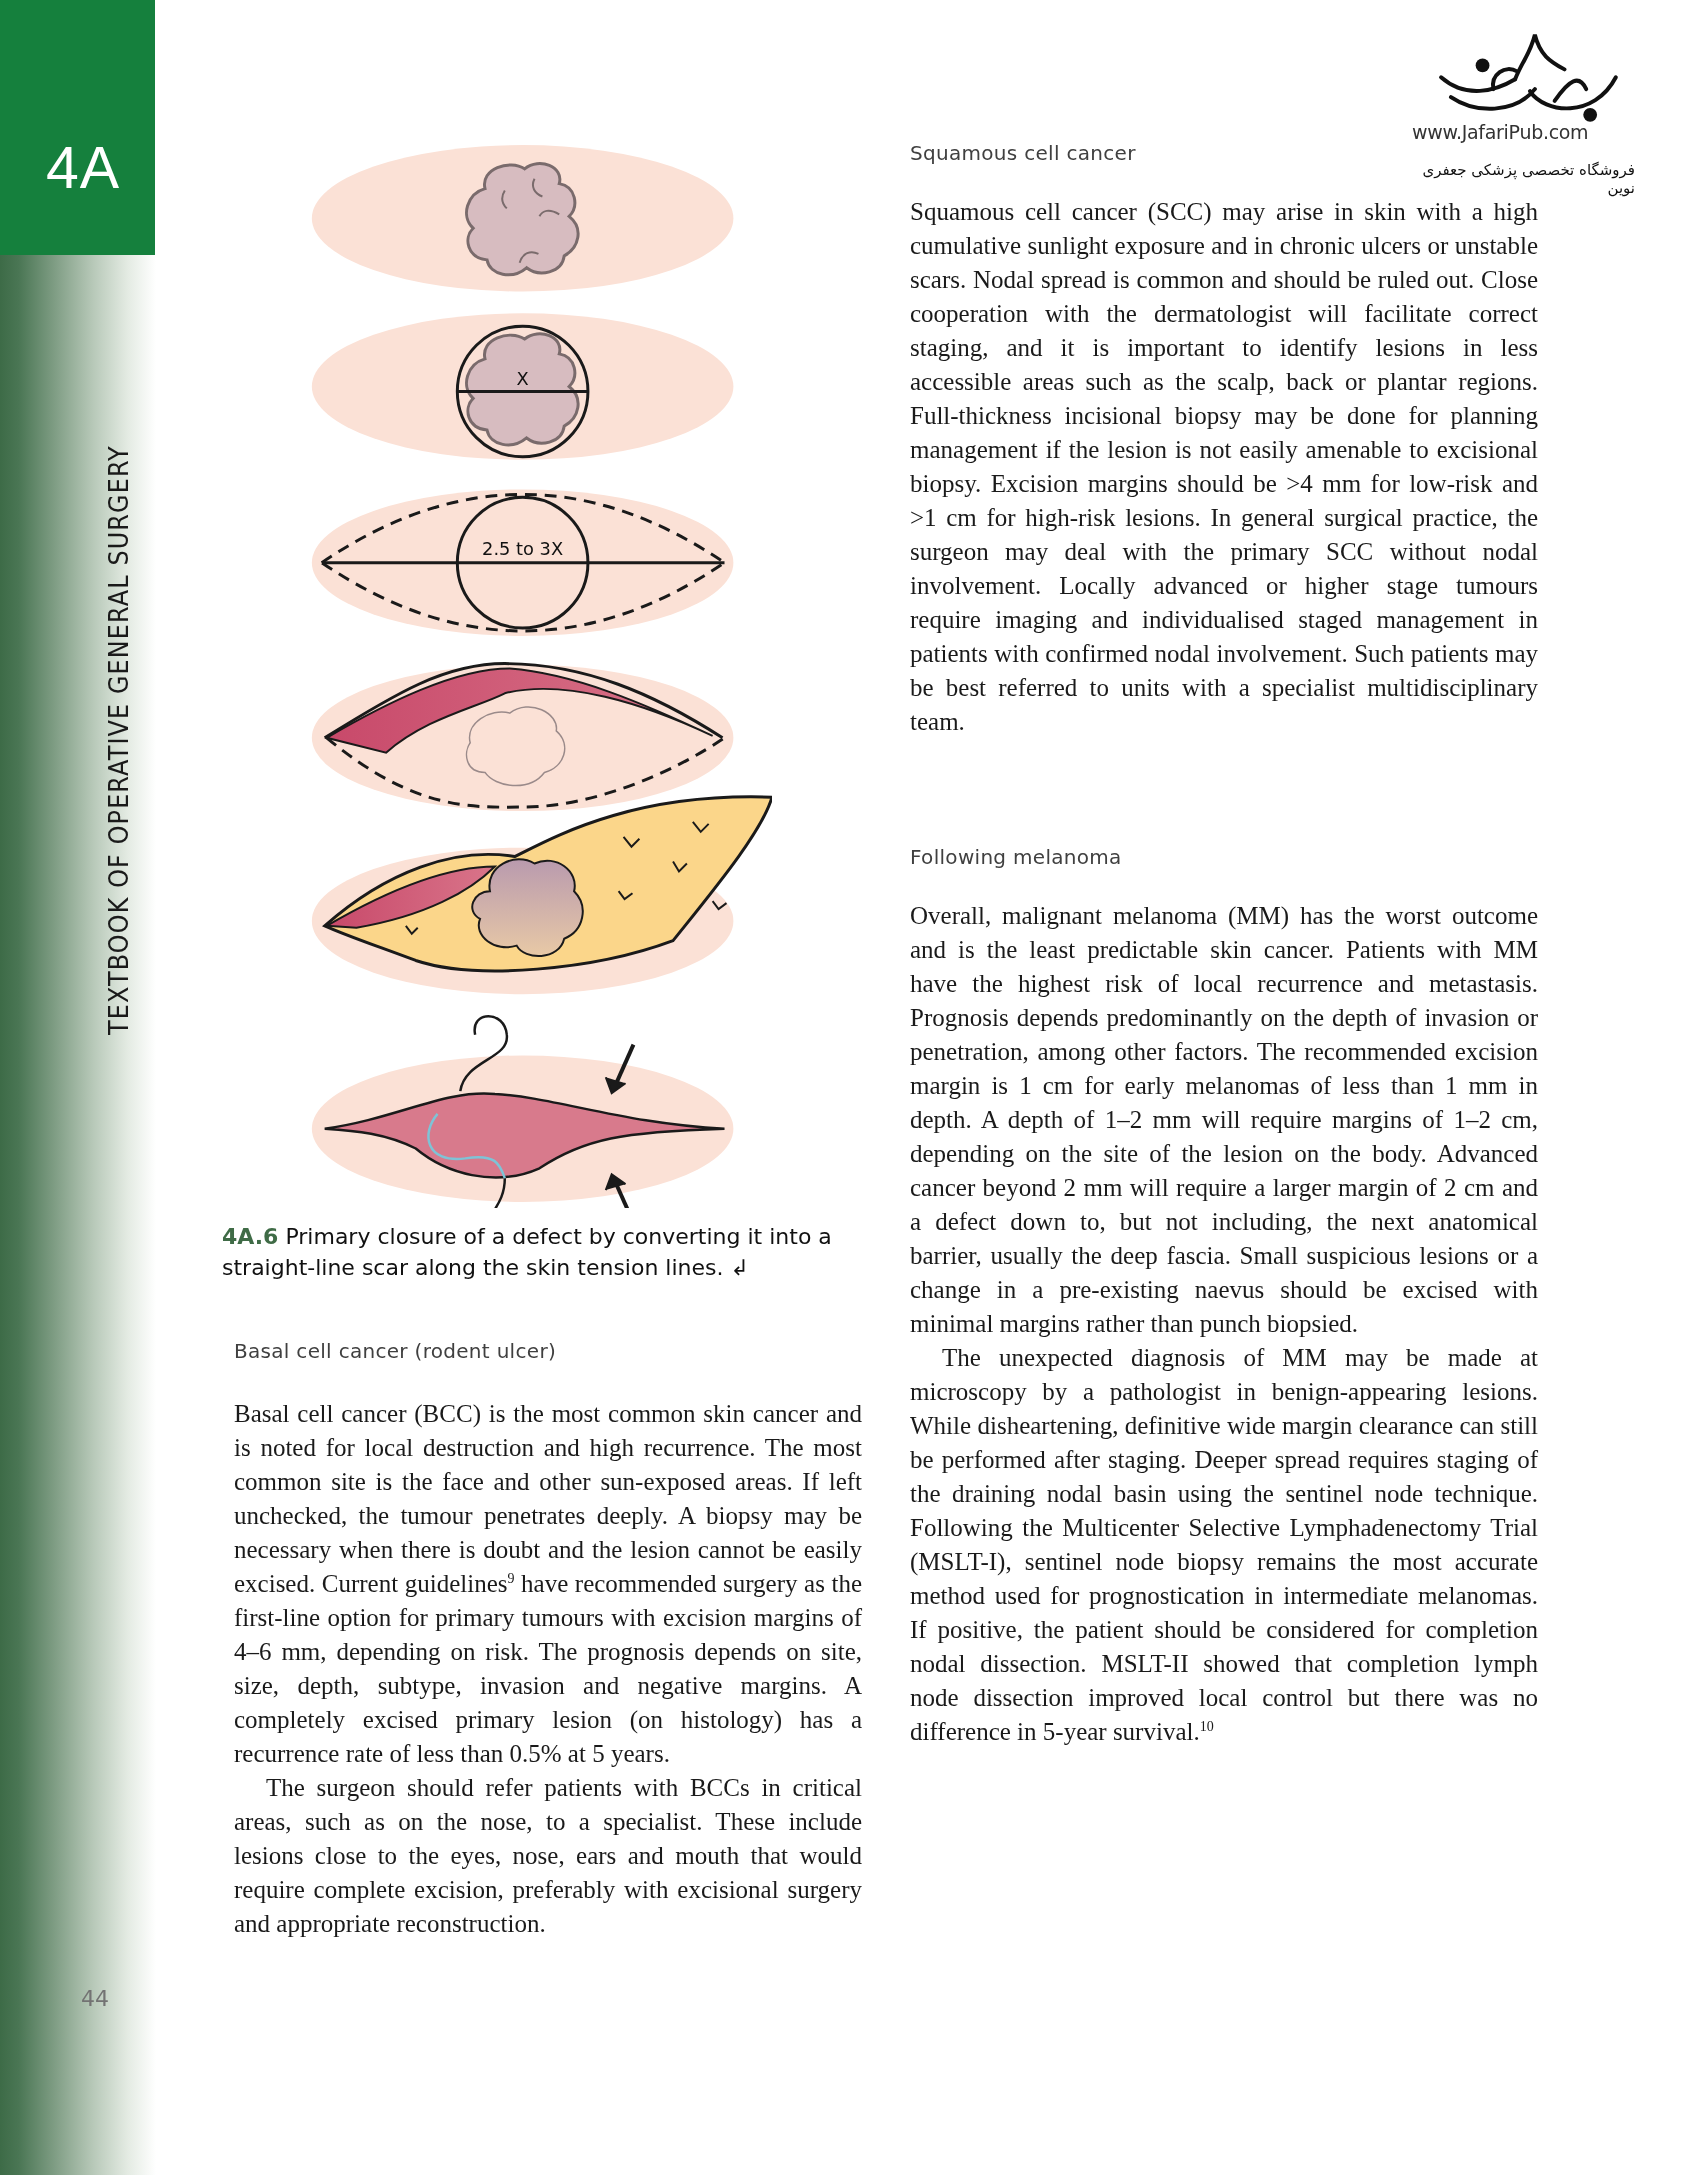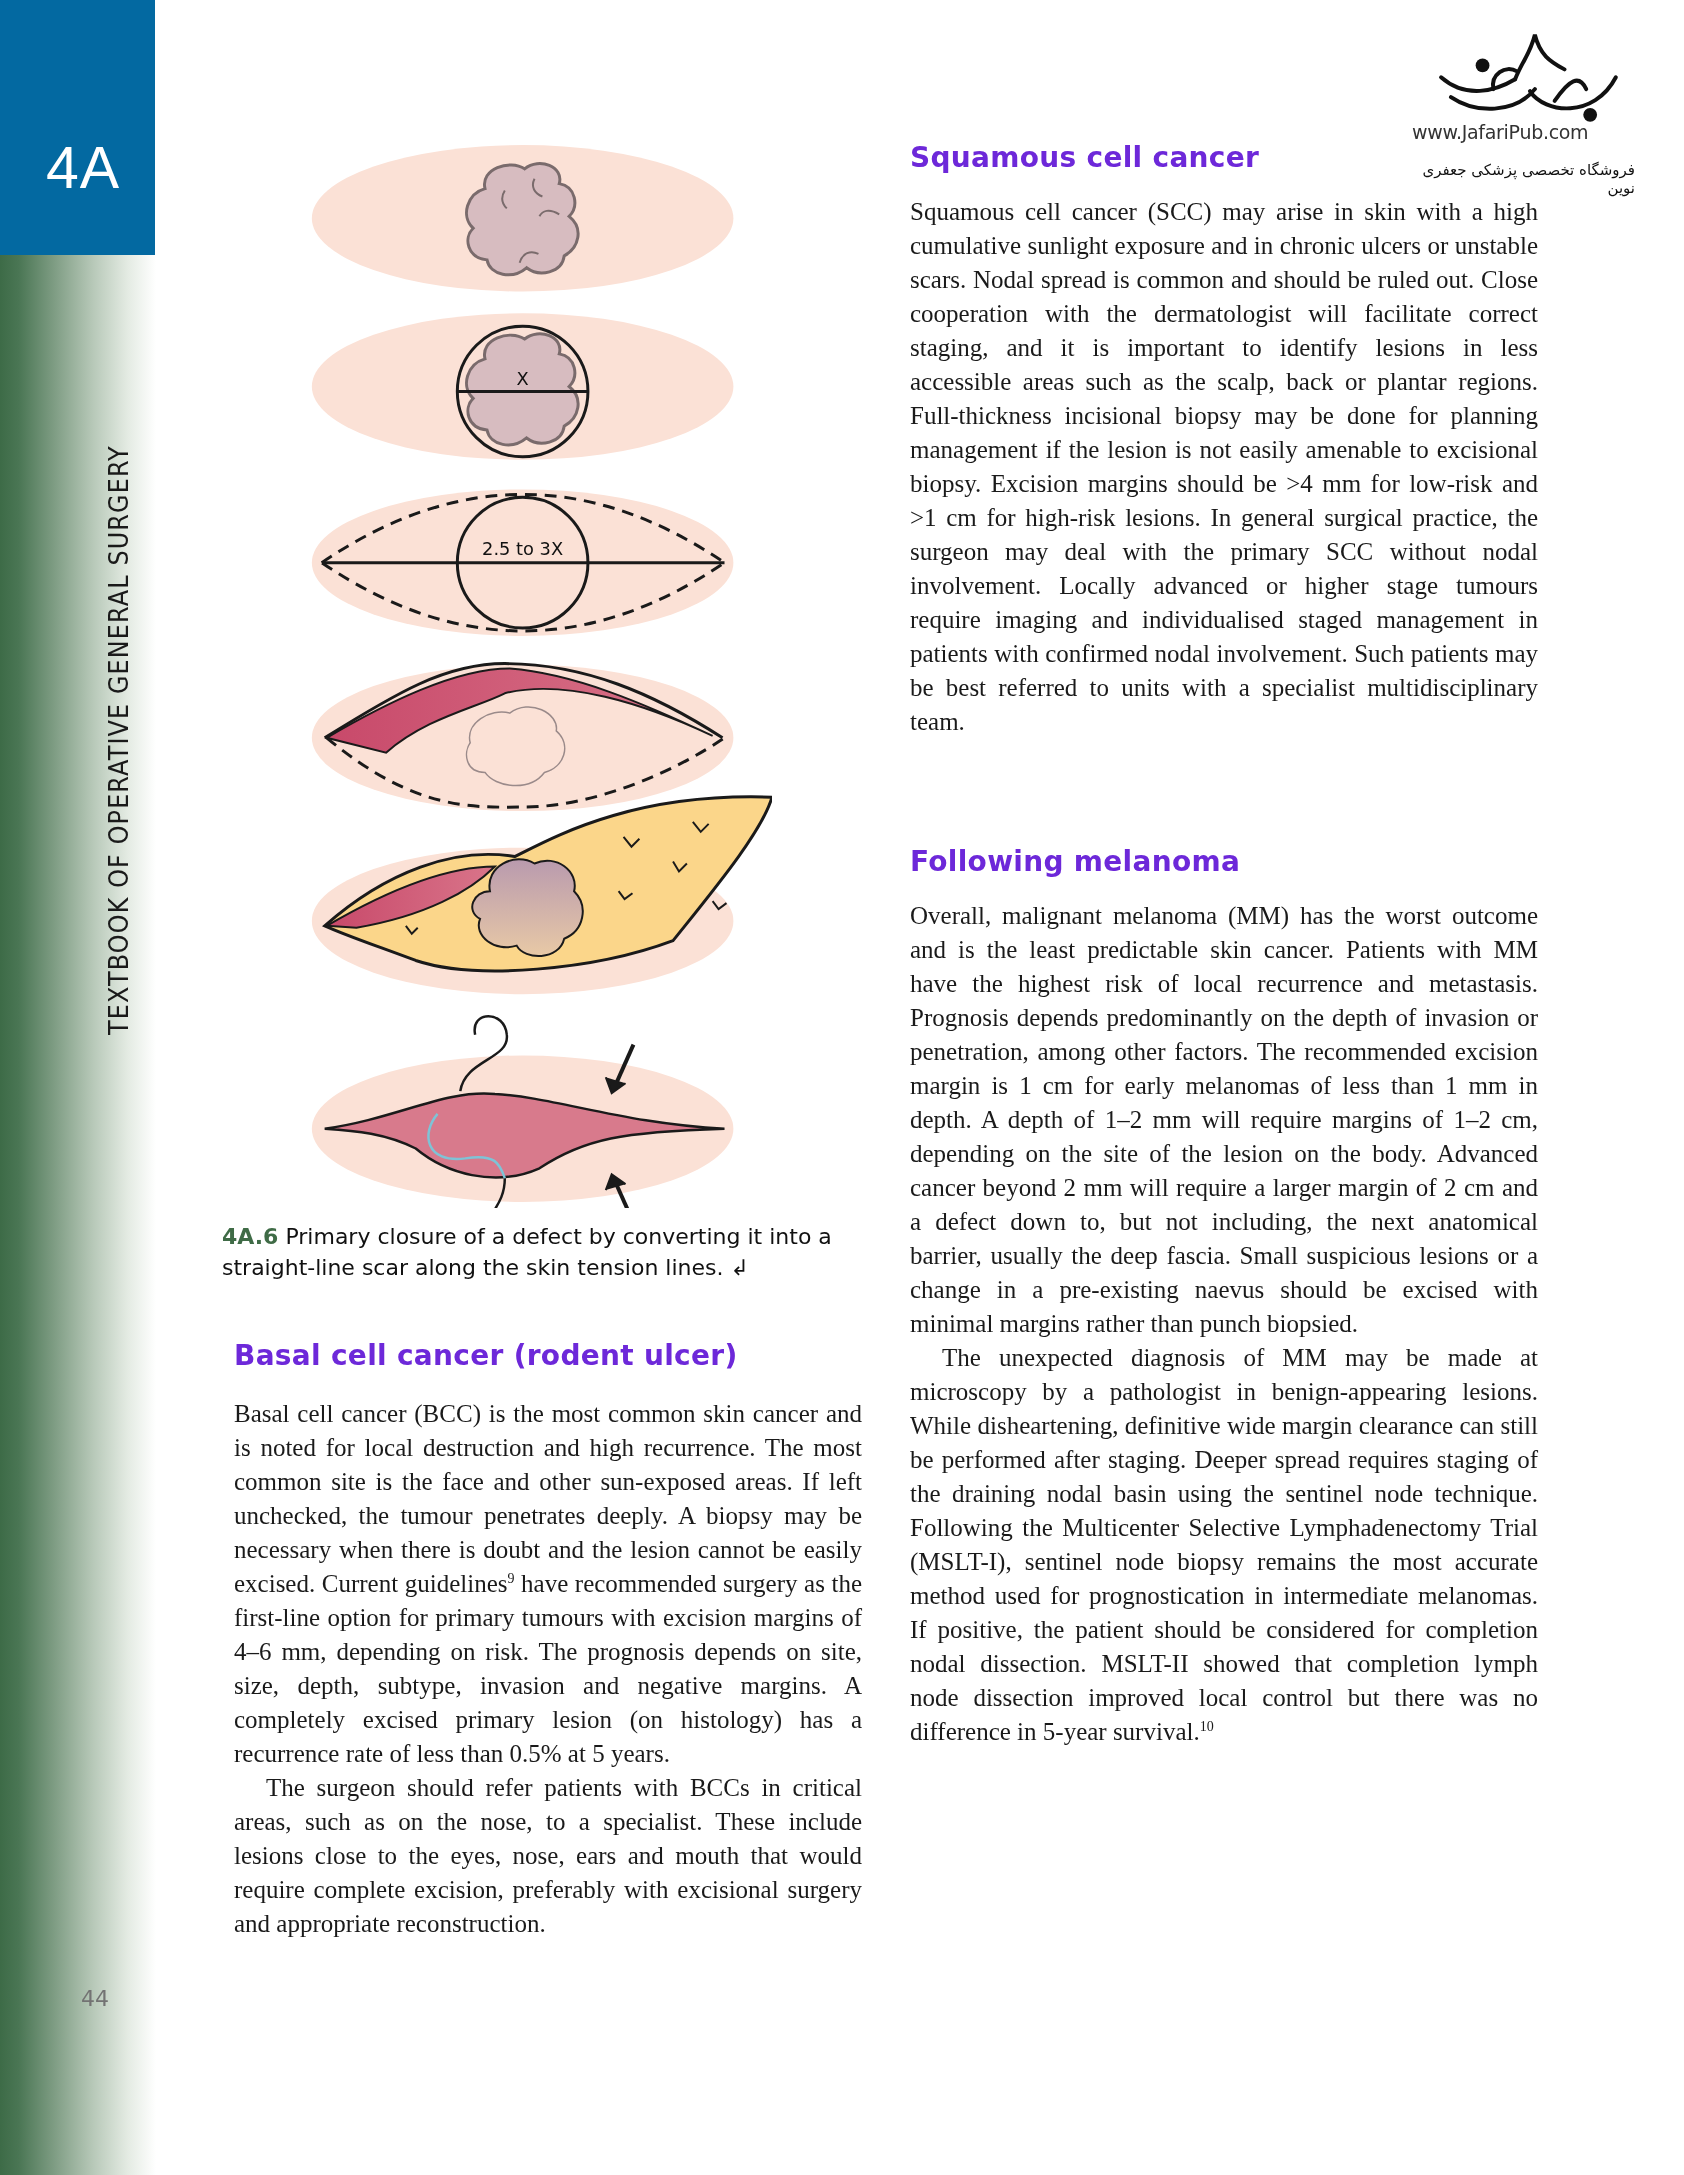--- a/index.html
+++ b/index.html
@@ -1,34 +1,34 @@
 <!DOCTYPE html>
 <html><head>
 <meta charset="utf-8">
 <style>
   html, body { margin:0; padding:0; }
   body { width:1684px; height:2175px; position:relative; background:#ffffff; overflow:hidden; }
   .sideband { position:absolute; left:0; top:0; width:156px; height:2175px;
     background: linear-gradient(to right, #3d6b47 0%, #4a7654 12%, #7f9d84 35%, #b8c9b9 60%, #e4ebe3 82%, #ffffff 100%); }
-  .chapter-block { position:absolute; left:0; top:0; width:155px; height:255px; background:#0369a1; }
+  .chapter-block { position:absolute; left:0; top:0; width:155px; height:255px; background:#15803d; }
   .chapter-label { position:absolute; left:46px; top:139px; font-family:"Liberation Sans", sans-serif; font-size:59px; color:#ffffff; letter-spacing:1px; line-height:1; }
   .book-title { position:absolute; left:104px; top:1035px; transform-origin:left top; transform:rotate(-90deg);
     font-family:"DejaVu Sans", sans-serif; font-size:26px; color:#1a1a1a; letter-spacing:1.2px; white-space:nowrap; font-weight:normal; transform:rotate(-90deg) scaleX(0.92); }
   .page-number { position:absolute; left:81px; top:1986px; font-family:"DejaVu Sans", sans-serif; font-size:22px; color:#737373; }
 
   .logo { position:absolute; left:1406px; top:20px; width:238px; height:158px; }
   .logo-url { position:absolute; left:1412px; top:121px; font-family:"DejaVu Sans", sans-serif; font-size:19px; color:#333; letter-spacing:-0.3px; }
   .logo-sub { position:absolute; left:1411px; top:161px; font-family:"DejaVu Sans", sans-serif; font-size:15px; color:#111; direction:rtl; width:224px; text-align:right; }
 
   .figure { position:absolute; left:297px; top:139px; width:475px; height:1069px; }
 
   .caption { position:absolute; left:222px; top:1221px; width:634px; font-family:"DejaVu Sans", sans-serif; font-size:22px; line-height:31px; color:#111; }
   .caption .fig-num { color:#3f6b46; font-weight:bold; }
 
-  .h2 { position:absolute; font-family:"DejaVu Sans", sans-serif; font-size:28px; color:#6d28d9; letter-spacing:0.3px; font-weight:bold; }
+  .h2 { position:absolute; font-family:"DejaVu Sans", sans-serif; font-size:20px; color:#404040; letter-spacing:0.3px; font-weight:normal; }
   .col { position:absolute; width:628px; font-family:"Liberation Serif", serif; font-size:25px; line-height:34px; color:#1a1a1a; text-align:justify; hyphens:manual; }
   .col p { margin:0; }
   .col p.indent { text-indent:32px; }
   sup { font-size:14px; line-height:0; vertical-align:super; }
 </style>
 </head>
 <body>
 
 <div class="sideband"></div>
 <div class="chapter-block">

